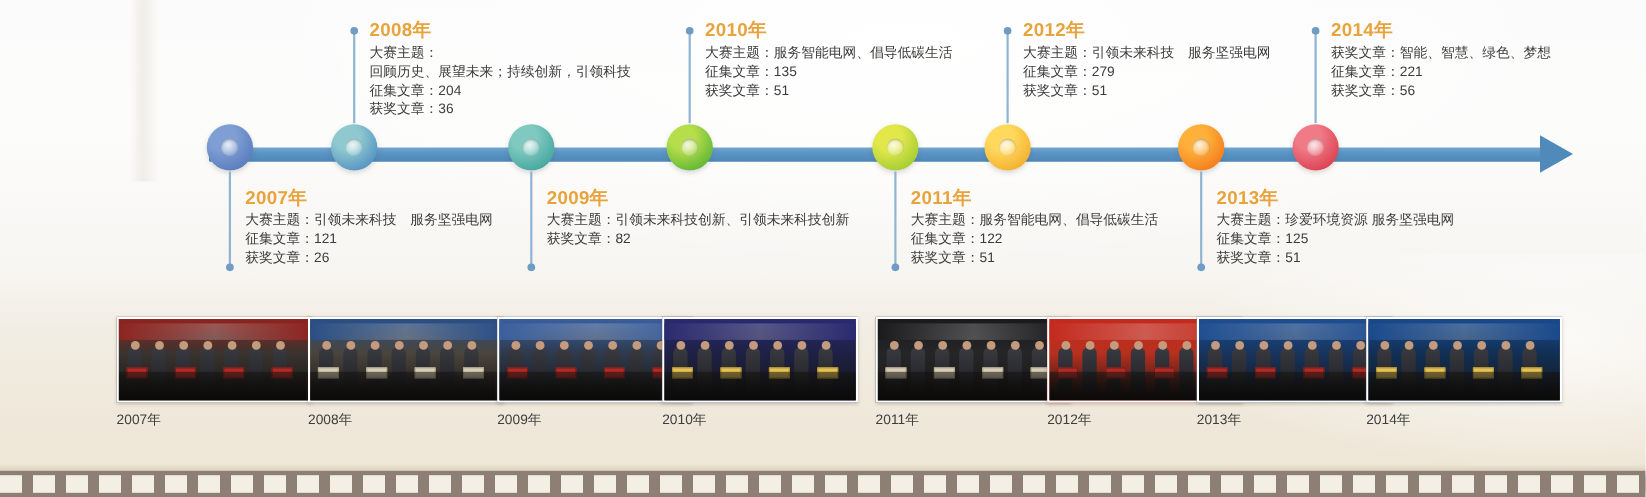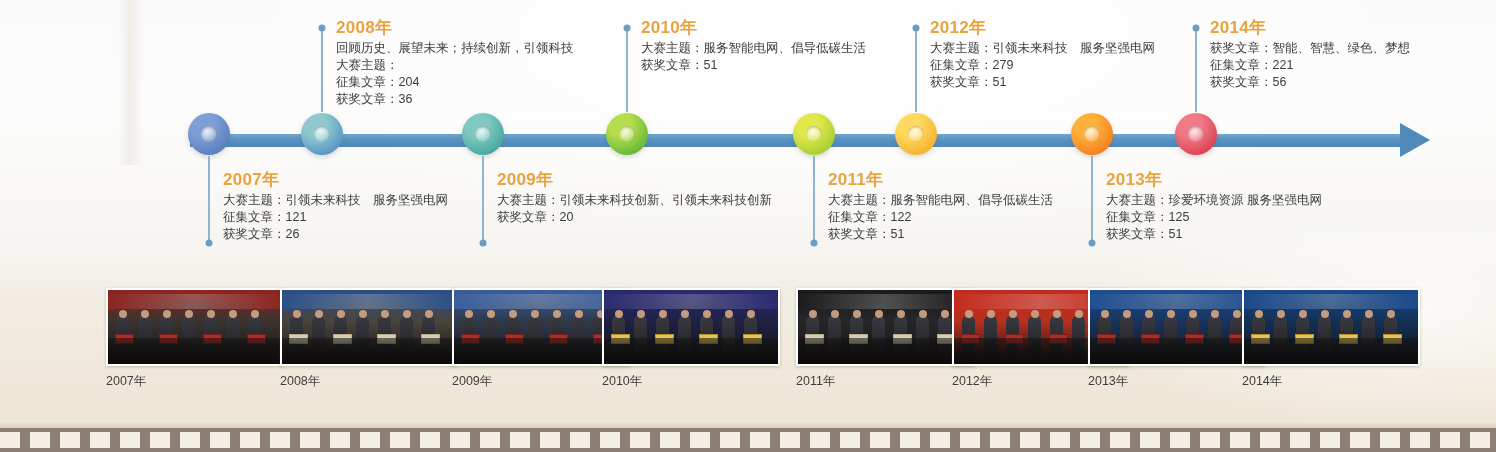--- a/index.html
+++ b/index.html
@@ -246,43 +246,44 @@
         <div class="line">征集文章：121</div>
         <div class="line">获奖文章：26</div>
       </div>
       <div class="node" style="left: 322px; top: 134px; background: radial-gradient(circle at 35% 28%, rgb(143, 201, 207) 0%, rgb(143, 201, 207) 28%, rgb(63, 126, 192) 100%);">
         <div class="hole"></div>
       </div>
       <div class="stem" style="left: 321px; top: 28px; height: 84px;"></div>
       <div class="stem-dot" style="left: 322px; top: 28px;"></div>
       <div class="entry" style="left: 336px; top: 18px;">
         <div class="year">2008年</div>
+        <div class="line">大赛主题：</div>
         <div class="line">回顾历史、展望未来；持续创新，引领科技</div>
-        <div class="line">大赛主题：</div>
         <div class="line">征集文章：204</div>
         <div class="line">获奖文章：36</div>
       </div>
       <div class="node" style="left: 483px; top: 134px; background: radial-gradient(circle at 35% 28%, rgb(127, 201, 192) 0%, rgb(127, 201, 192) 28%, rgb(47, 154, 146) 100%);">
         <div class="hole"></div>
       </div>
       <div class="stem" style="left: 482px; top: 156px; height: 87px;"></div>
       <div class="stem-dot" style="left: 483px; top: 243px;"></div>
       <div class="entry" style="left: 497px; top: 170px;">
         <div class="year">2009年</div>
         <div class="line">大赛主题：引领未来科技创新、引领未来科技创新</div>
-        <div class="line">获奖文章：20</div>
+        <div class="line">获奖文章：82</div>
       </div>
       <div class="node" style="left: 627px; top: 134px; background: radial-gradient(circle at 35% 28%, rgb(182, 221, 74) 0%, rgb(182, 221, 74) 28%, rgb(62, 168, 47) 100%);">
         <div class="hole"></div>
       </div>
       <div class="stem" style="left: 626px; top: 28px; height: 84px;"></div>
       <div class="stem-dot" style="left: 627px; top: 28px;"></div>
       <div class="entry" style="left: 641px; top: 18px;">
         <div class="year">2010年</div>
         <div class="line">大赛主题：服务智能电网、倡导低碳生活</div>
+        <div class="line">征集文章：135</div>
         <div class="line">获奖文章：51</div>
       </div>
       <div class="node" style="left: 814px; top: 134px; background: radial-gradient(circle at 35% 28%, rgb(226, 232, 74) 0%, rgb(226, 232, 74) 28%, rgb(140, 194, 44) 100%);">
         <div class="hole"></div>
       </div>
       <div class="stem" style="left: 813px; top: 156px; height: 87px;"></div>
       <div class="stem-dot" style="left: 814px; top: 243px;"></div>
       <div class="entry" style="left: 828px; top: 170px;">
         <div class="year">2011年</div>
         <div class="line">大赛主题：服务智能电网、倡导低碳生活</div>

